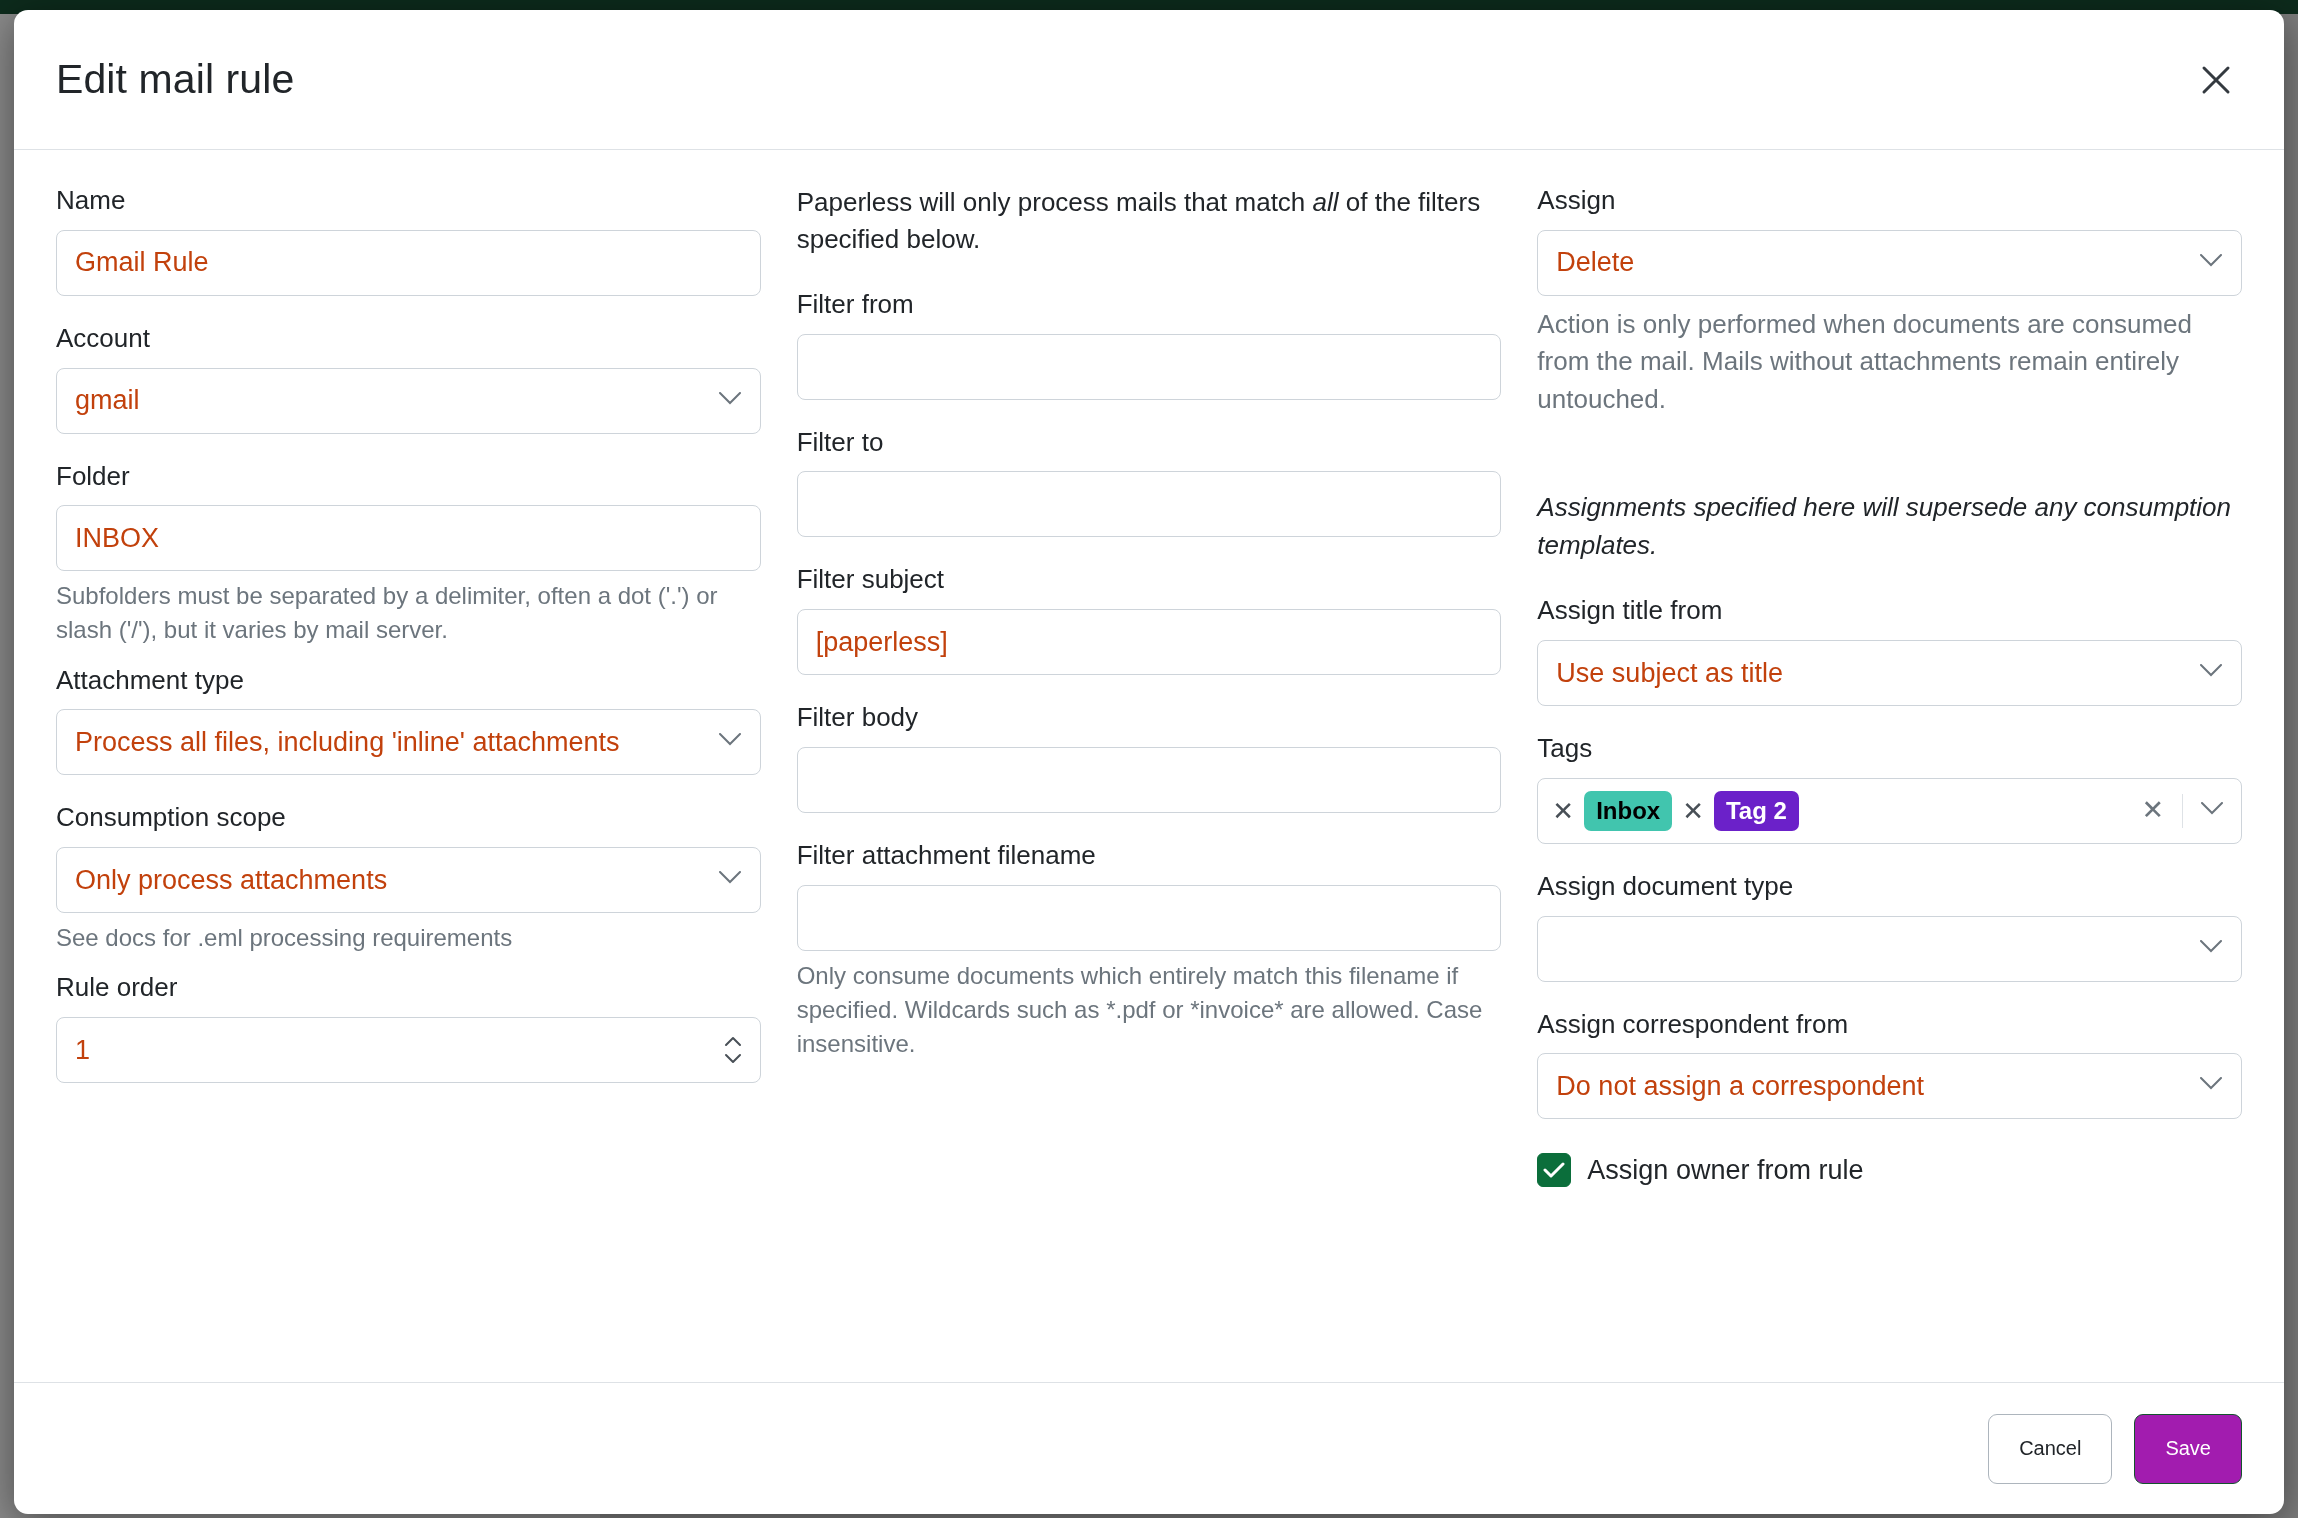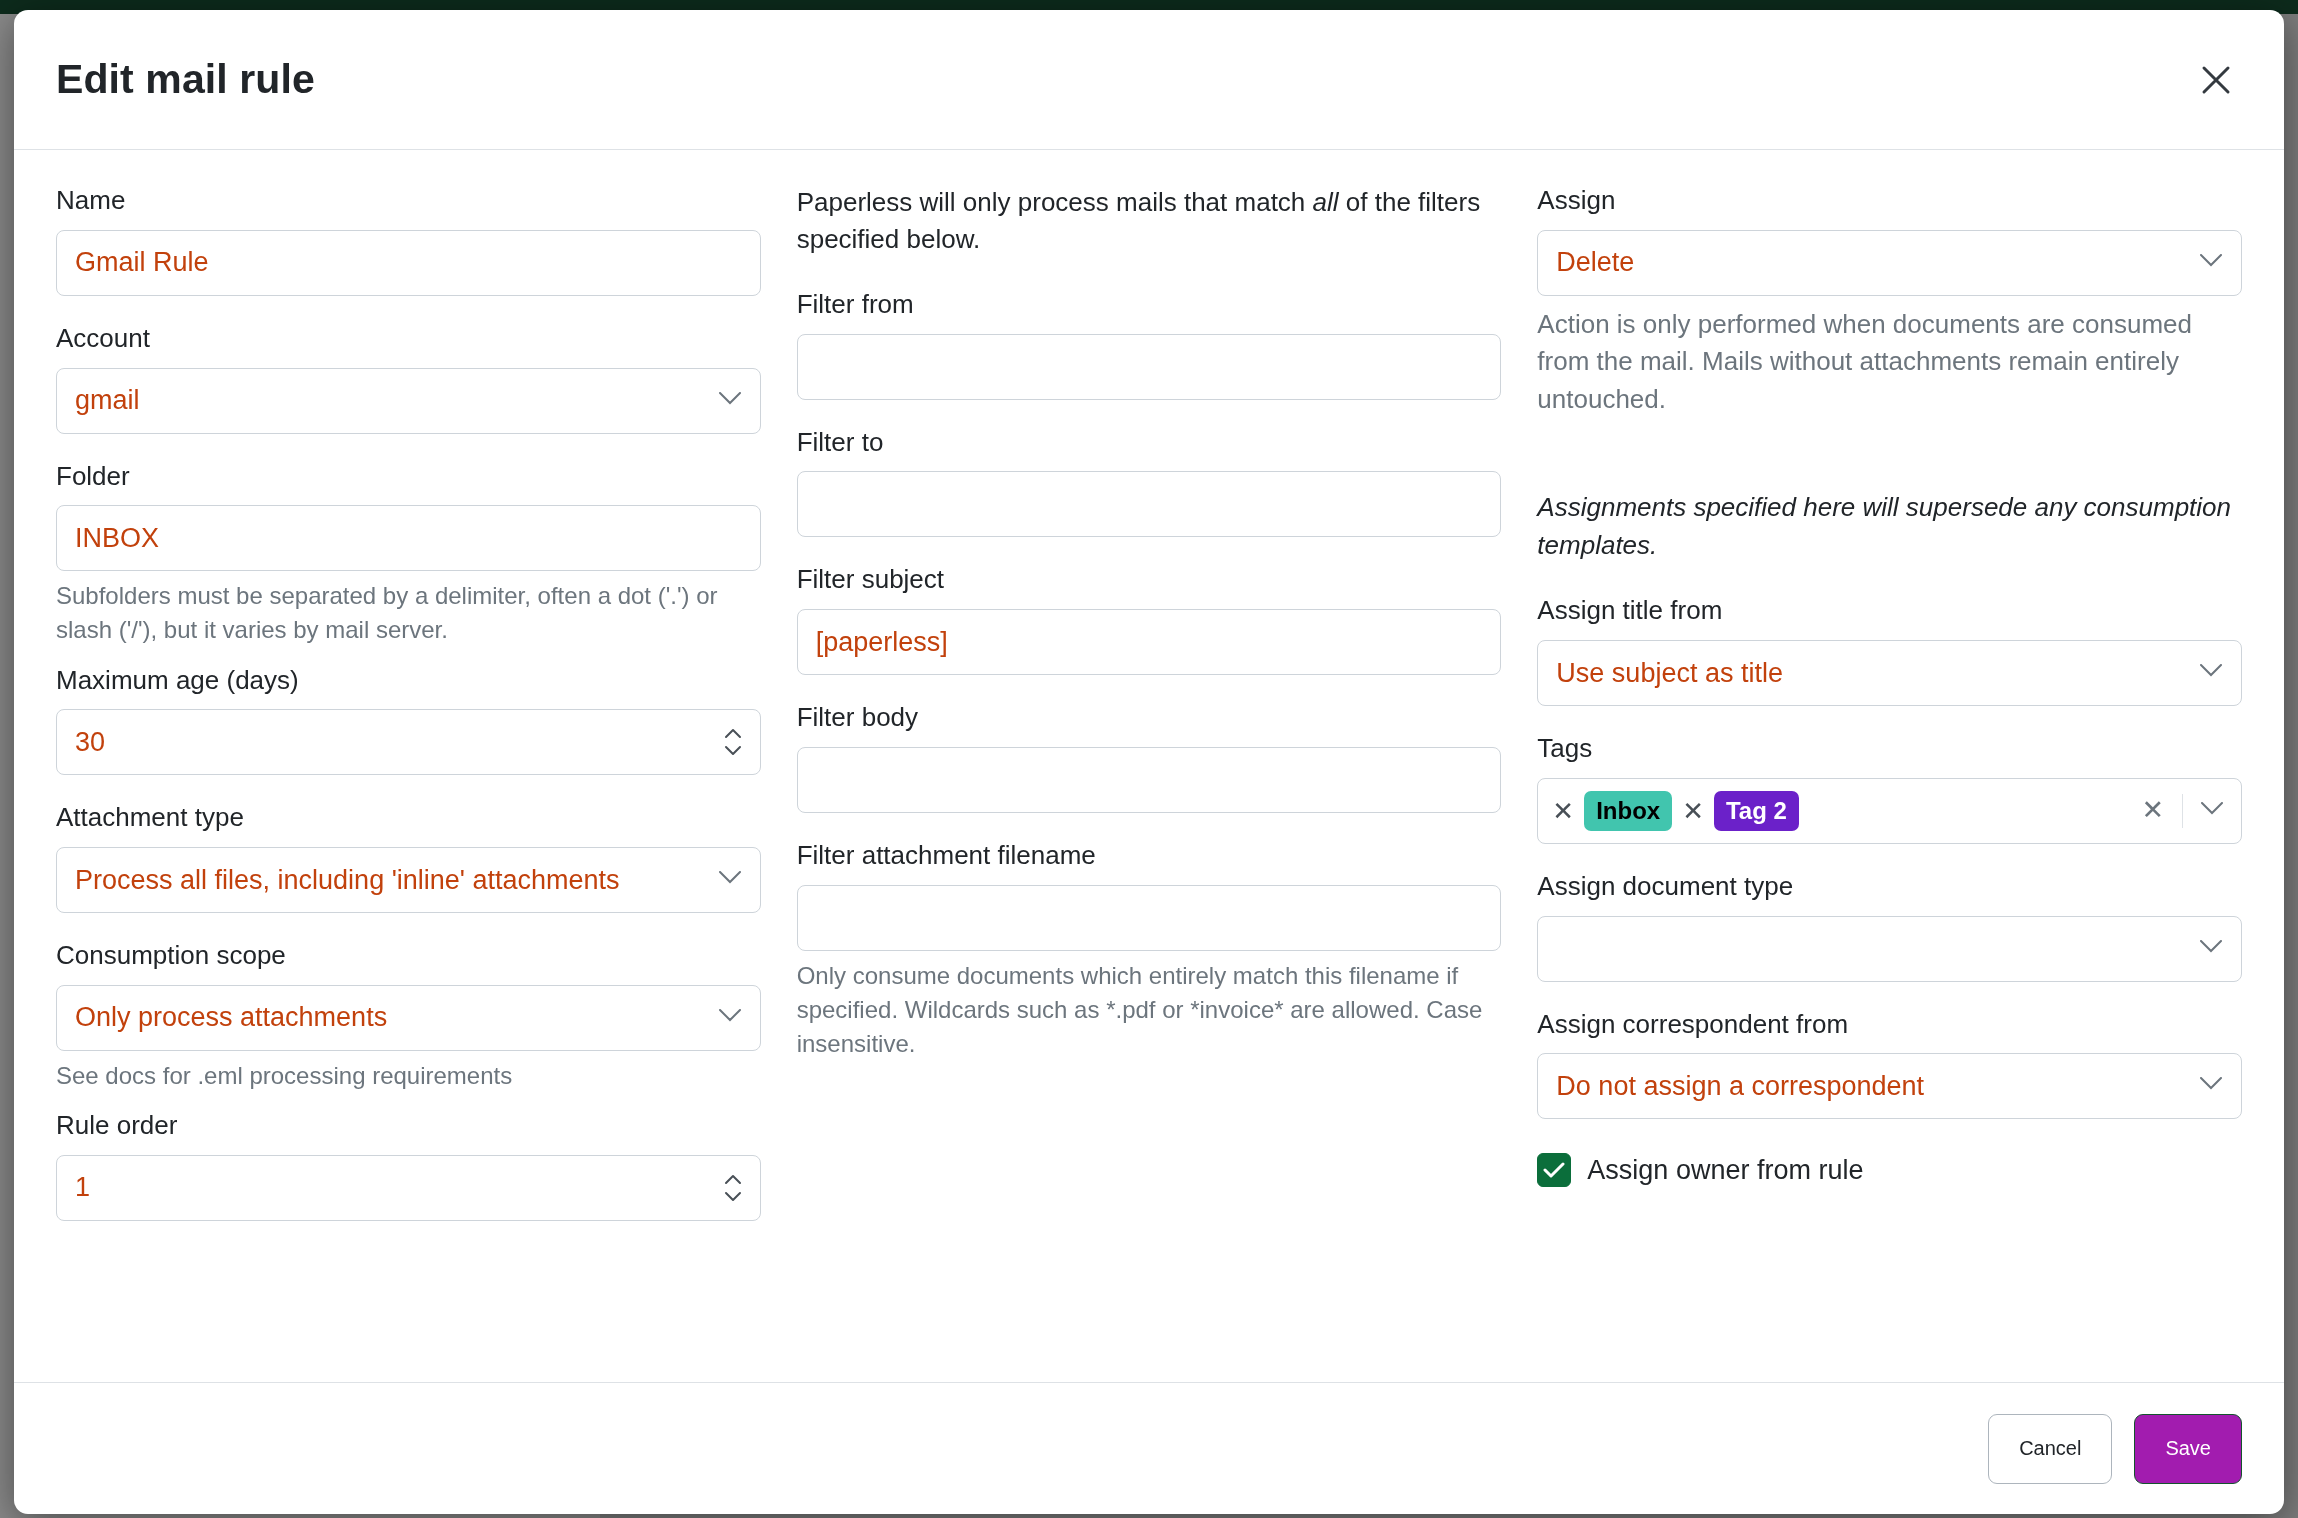--- a/index.html
+++ b/index.html
@@ -50,21 +50,21 @@
     display: flex;
     align-items: center;
     justify-content: space-between;
     padding: 0 42px 0 42px;
     box-sizing: border-box;
     flex: 0 0 auto;
   }
   .modal-title {
     font-size: 41px;
     color: #212529;
-    font-weight: 700;
+    font-weight: 400;
     letter-spacing: 0.1px;
   }
   .close-btn {
     width: 52px;
     height: 52px;
     background: none;
     border: none;
     cursor: pointer;
     display: flex;
     align-items: center;
@@ -304,34 +304,20 @@
           </span>
         </div>
       </div>
 
       <div class="field tight">
         <span class="fld-label">Folder</span>
         <input class="control" type="text" value="INBOX" style="">
         <p class="helper">Subfolders must be separated by a delimiter, often a dot ('.') or slash ('/'), but it varies by mail server.</p>
       </div>
 
-      <div class="field">
-        <span class="fld-label">Maximum age (days)</span>
-        <div class="num-wrap">
-          <input class="control" type="text" value="30" style="">
-          <span class="spin">
-            <svg width="20" height="12" viewBox="0 0 20 12">
-                <path d="M3 9 L10 2 L17 9" stroke="#495057" stroke-width="2" fill="none" stroke-linecap="round" stroke-linejoin="round"></path>
-              </svg>
-            <svg width="20" height="12" viewBox="0 0 20 12">
-                <path d="M3 3 L10 10 L17 3" stroke="#495057" stroke-width="2" fill="none" stroke-linecap="round" stroke-linejoin="round"></path>
-              </svg>
-          </span>
-        </div>
-      </div>
 
       <div class="field">
         <span class="fld-label">Attachment type</span>
         <div class="select-wrap">
           <input class="control" type="text" readonly="" value="Process all files, including 'inline' attachments" style="">
           <span class="caret">
             <svg width="22" height="14" viewBox="0 0 22 14">
                 <path d="M1 1 L11 11 L21 1" stroke="#6c757d" stroke-width="2" fill="none" stroke-linecap="round"></path>
               </svg>
           </span>

